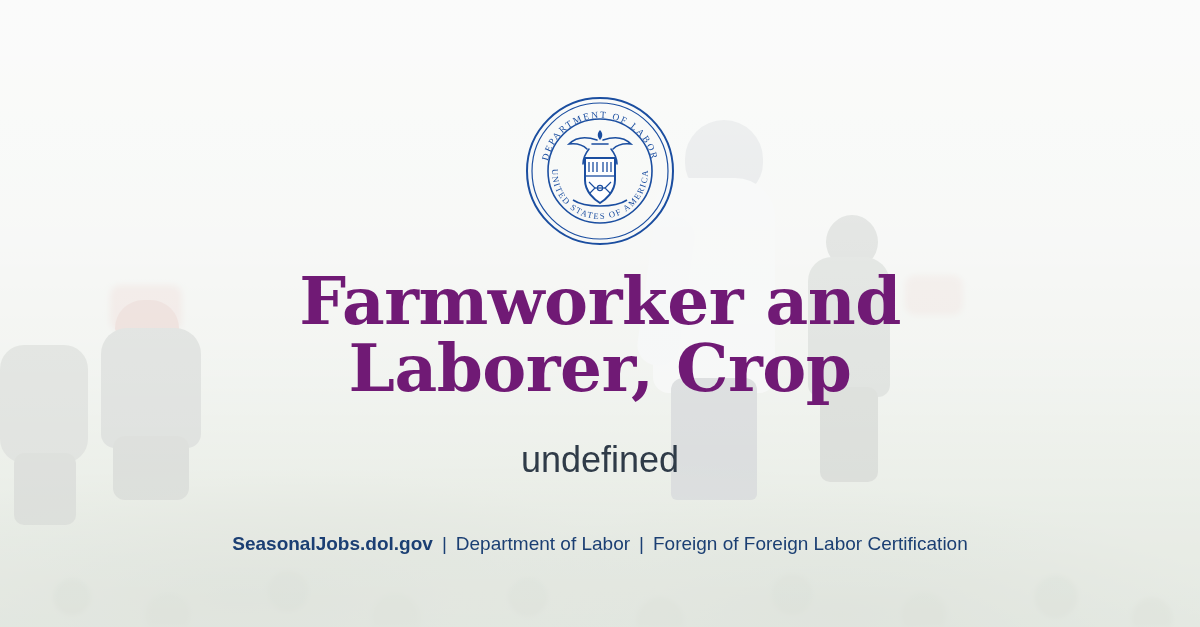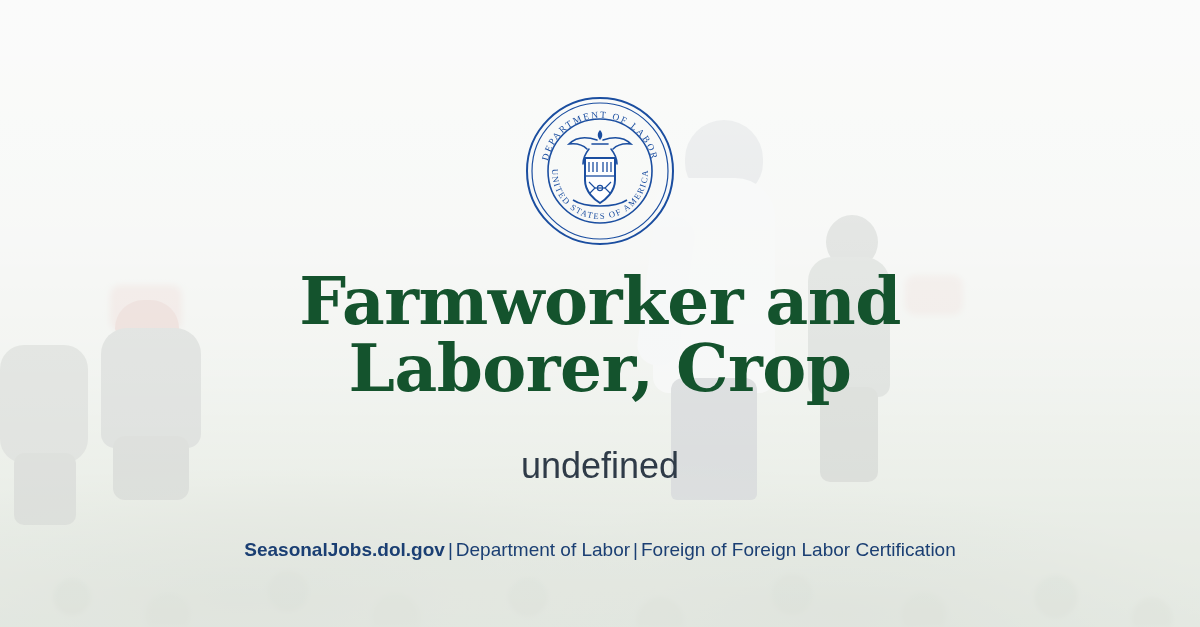--- a/index.html
+++ b/index.html
@@ -219,48 +219,48 @@
     align-items: center;
   }
 
   .seal {
     margin-top: 96px;
     width: 150px;
     height: 150px;
   }
 
   .title {
-    margin: 22px 0 16px 0;
+    margin: 22px 0 10px 0;
     width: 900px;
     text-align: center;
     font-family: "DejaVu Serif", "Liberation Serif", serif;
     font-weight: 700;
     font-size: 66px;
     line-height: 1.02;
     letter-spacing: -0.5px;
-    color: #14532d;
+    color: #701a75;
   }
 
   .subtitle {
     margin-top: 26px;
     font-family: "Liberation Sans", sans-serif;
     font-size: 36px;
     font-weight: 400;
     color: #2f3b48;
     text-align: center;
   }
 
   .footer {
     margin-top: 52px;
     font-size: 19px;
     font-weight: 700;
     color: #1b3f73;
     display: flex;
     align-items: center;
-    gap: 3px;
+    gap: 9px;
     white-space: nowrap;
   }
   .footer .sep {
     font-weight: 400;
     color: #1b3f73;
   }
   .footer .plain {
     font-weight: 400;
     color: #1b3f73;
   }

